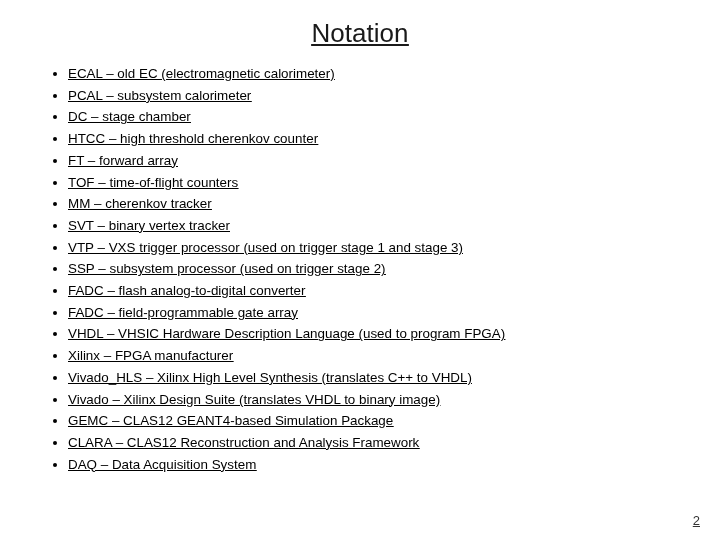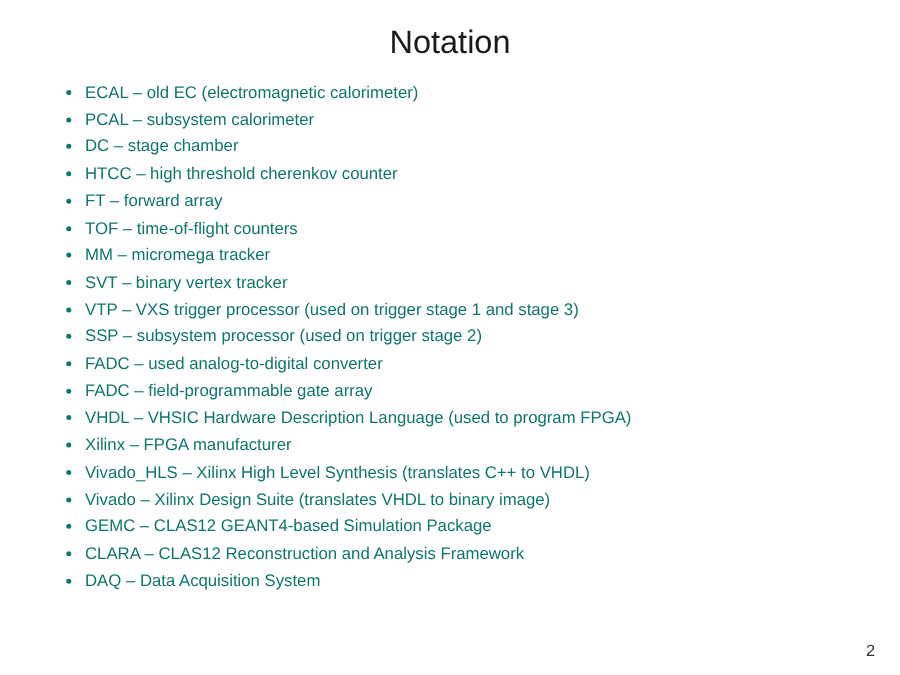--- a/index.html
+++ b/index.html
@@ -1,18 +1,19 @@
 <!DOCTYPE html>
 <html><head>
   <meta charset="utf-8">
   <style>
     * {
       margin: 0;
       padding: 0;
       box-sizing: border-box;
+      text-decoration: underline;
     }
     body {
       width: 720px;
       height: 540px;
       background: #ffffff;
       font-family: Arial, Helvetica, sans-serif;
       font-size: 13.5px;
       color: #222222;
       overflow: hidden;
     }
@@ -29,21 +30,21 @@
       margin-bottom: 14px;
       color: #1a1a1a;
     }
     ul {
       list-style: disc;
       padding-left: 28px;
       line-height: 1.62;
     }
     ul li {
       font-size: 13.4px;
-      color: #0f766e;
+      color: #000000;
     }
     .page-number {
       position: absolute;
       bottom: 12px;
       right: 20px;
       font-size: 13px;
       color: #333;
     }
   </style>
 </head>
@@ -51,25 +52,25 @@
 
 <div class="page">
   <h1>Notation</h1>
   <ul id="notation-list">
   <li>ECAL – old EC (electromagnetic calorimeter)</li>
       <li>PCAL – subsystem calorimeter</li>
       <li>DC – stage chamber</li>
       <li>HTCC – high threshold cherenkov counter</li>
       <li>FT – forward array</li>
       <li>TOF – time-of-flight counters</li>
-      <li>MM – micromega tracker</li>
+      <li>MM – cherenkov tracker</li>
       <li>SVT – binary vertex tracker</li>
       <li>VTP – VXS trigger processor (used on trigger stage 1 and stage 3)</li>
       <li>SSP – subsystem processor (used on trigger stage 2)</li>
-      <li>FADC – used analog-to-digital converter</li>
+      <li>FADC – flash analog-to-digital converter</li>
       <li>FADC – field-programmable gate array</li>
       <li>VHDL – VHSIC Hardware Description Language (used to program FPGA)</li>
       <li>Xilinx – FPGA manufacturer</li>
       <li>Vivado_HLS – Xilinx High Level Synthesis (translates C++ to VHDL)</li>
       <li>Vivado – Xilinx Design Suite (translates VHDL to binary image)</li>
       <li>GEMC – CLAS12 GEANT4-based Simulation Package</li>
       <li>CLARA – CLAS12 Reconstruction and Analysis Framework</li>
       <li>DAQ – Data Acquisition System</li>
     </ul>
   <div class="page-number">2</div>

